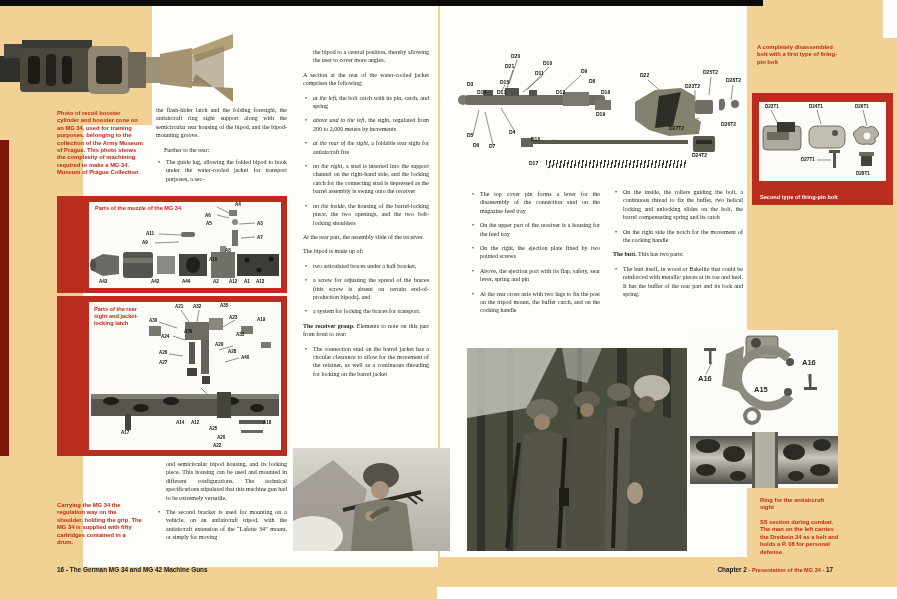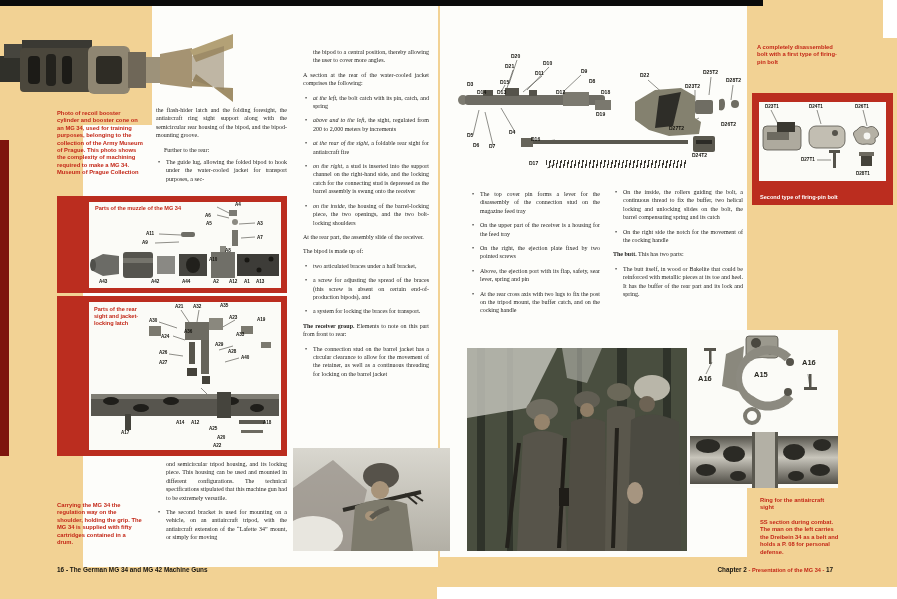--- a/index.html
+++ b/index.html
@@ -415,21 +415,21 @@
       <circle cx="72" cy="48" r="20" fill="#fbfbf7"></circle>
       <circle cx="100" cy="32" r="4" fill="#55534b"></circle>
       <circle cx="98" cy="62" r="4" fill="#55534b"></circle>
       <circle cx="62" cy="86" r="7" fill="none" stroke="#7c7a70" stroke-width="4"></circle>
       <rect x="14" y="18" width="12" height="3" fill="#55534b"></rect>
       <rect x="19" y="21" width="2.5" height="13" fill="#55534b"></rect>
       <rect x="119" y="44" width="2.5" height="13" fill="#55534b"></rect>
       <rect x="114" y="57" width="13" height="3" fill="#55534b"></rect>
     </svg>
     <span class="ringlbl" style="left:8px;top:44px">A16</span>
-    <span class="ringlbl" style="left:64px;top:40px">A15</span>
+    <span class="ringlbl" style="left:64px;top:55px">A15</span>
     <span class="ringlbl" style="left:112px;top:28px">A16</span>
     <svg width="148" height="56" viewBox="0 0 148 56" style="position:absolute;left:0;top:102px">
       <defs>
         <linearGradient id="tube" x1="0" y1="0" x2="0" y2="1">
           <stop offset="0" stop-color="#55534b"></stop>
             <stop offset="0.45" stop-color="#c9c6bc"></stop>
           <stop offset="1" stop-color="#514f47"></stop>
         </linearGradient>
       </defs>
       <rect x="0" y="4" width="148" height="48" fill="url(#tube)"></rect>

